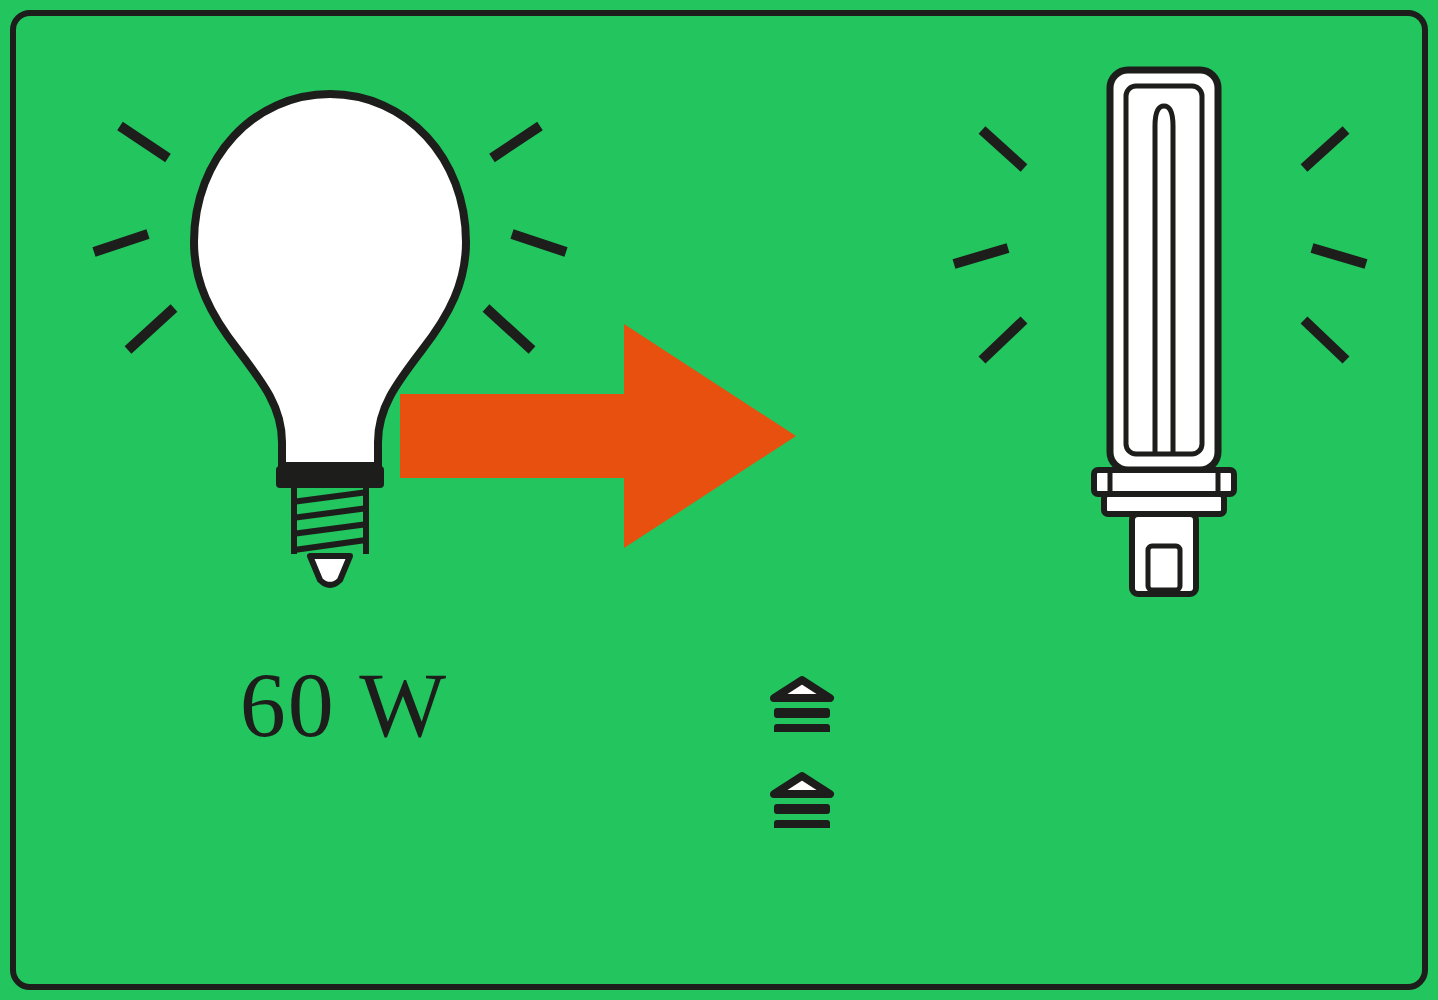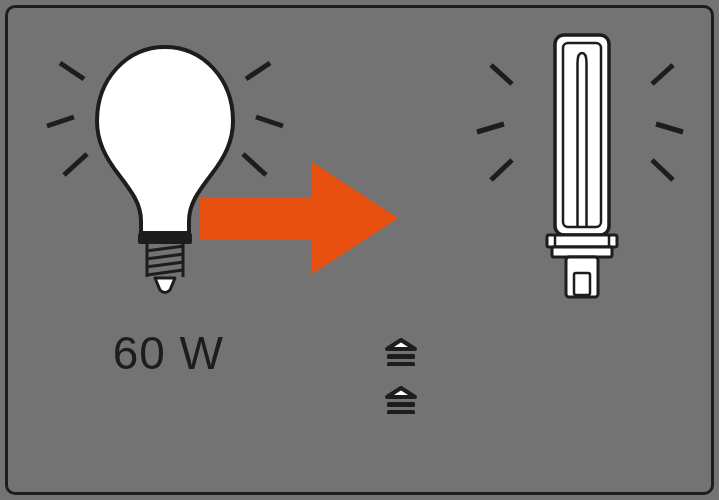--- a/index.html
+++ b/index.html
@@ -4,22 +4,22 @@
 <style>
   html, body {
     margin: 0;
     padding: 0;
     background: #ffffff;
   }
   .canvas {
     position: relative;
     width: 719px;
     height: 500px;
-    background: #737373;
-    font-family: Liberation Sans, sans-serif;
+    background: #22c55e;
+    font-family: Liberation Serif, serif;
     overflow: hidden;
   }
   .frame {
     position: absolute;
     inset: 5px;
     border: 3px solid #1d1d1b;
     border-radius: 10px;
     pointer-events: none;
   }
   .gfx {

